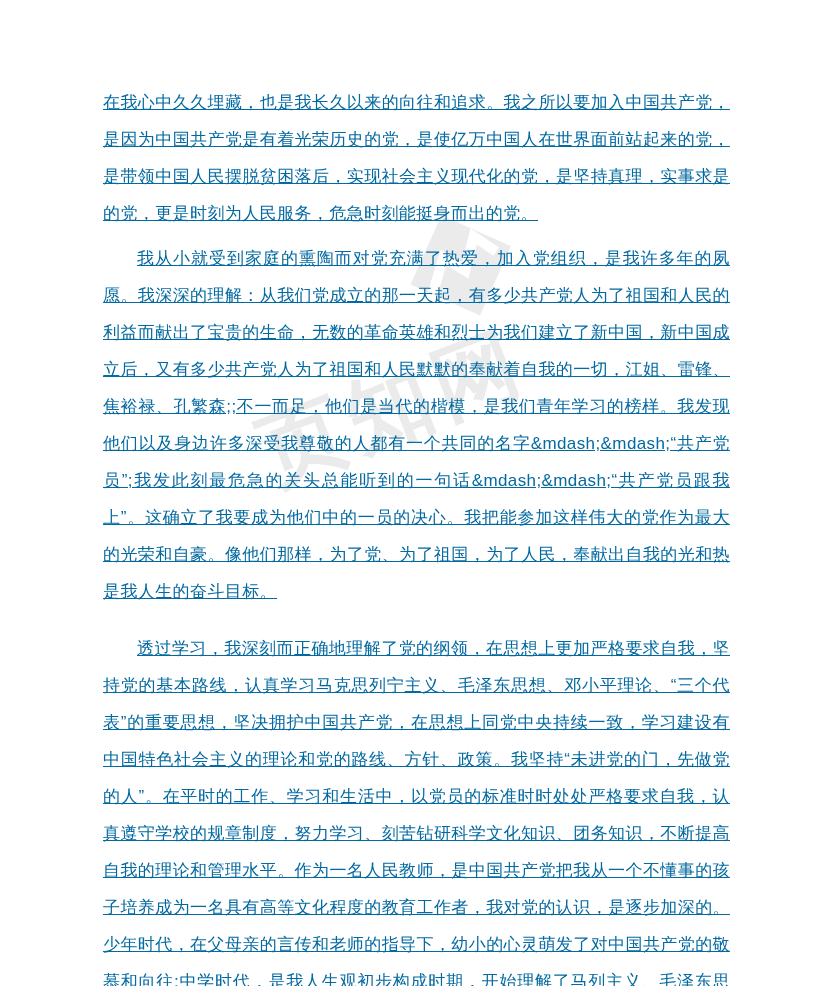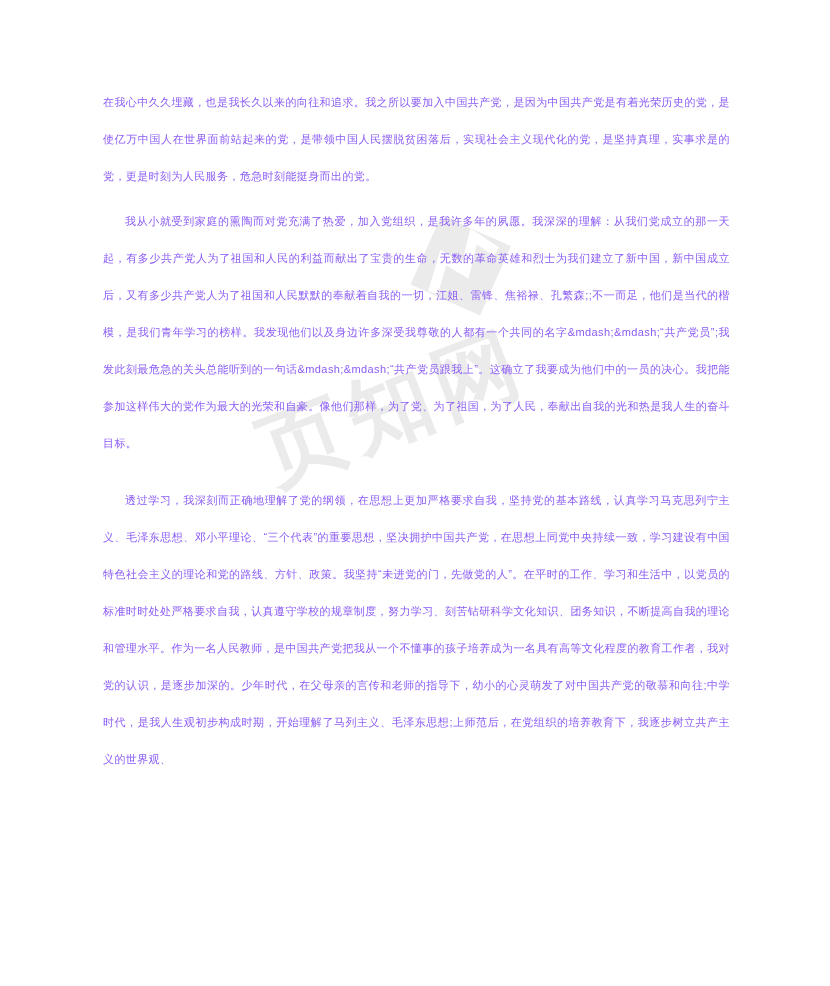--- a/index.html
+++ b/index.html
@@ -43,27 +43,28 @@
     width: 112px;
     height: 112px;
   }
   .content {
     position: relative;
     z-index: 1;
     padding: 84px 100px 0 103px;
   }
   .para {
     margin: 0 0 8px 0;
-    font-size: 11px;
+    font-size: 17px;
     line-height: 37px;
     letter-spacing: 0.4px;
-    color: #8b5cf6;
+    color: #0369a1;
     text-align: justify;
     text-indent: 2em;
     word-break: break-all;
+    text-decoration: underline;
   }
   .para.no-indent { text-indent: 0; }
   .para.gap-after { margin-bottom: 20px; }
   .para:last-child { margin-bottom: 0; }
 </style>
 </head>
 <body>
 
 <div class="page">
 

